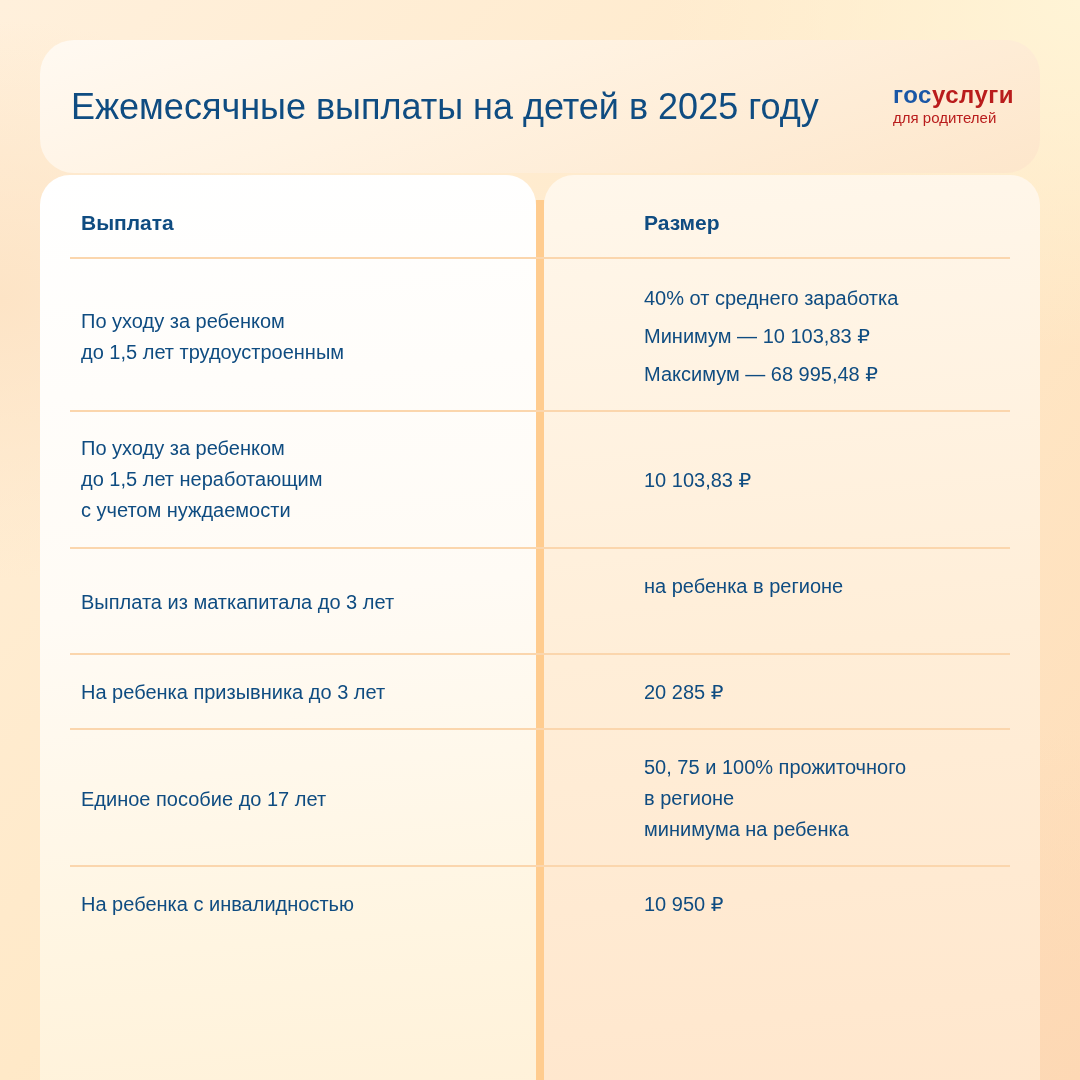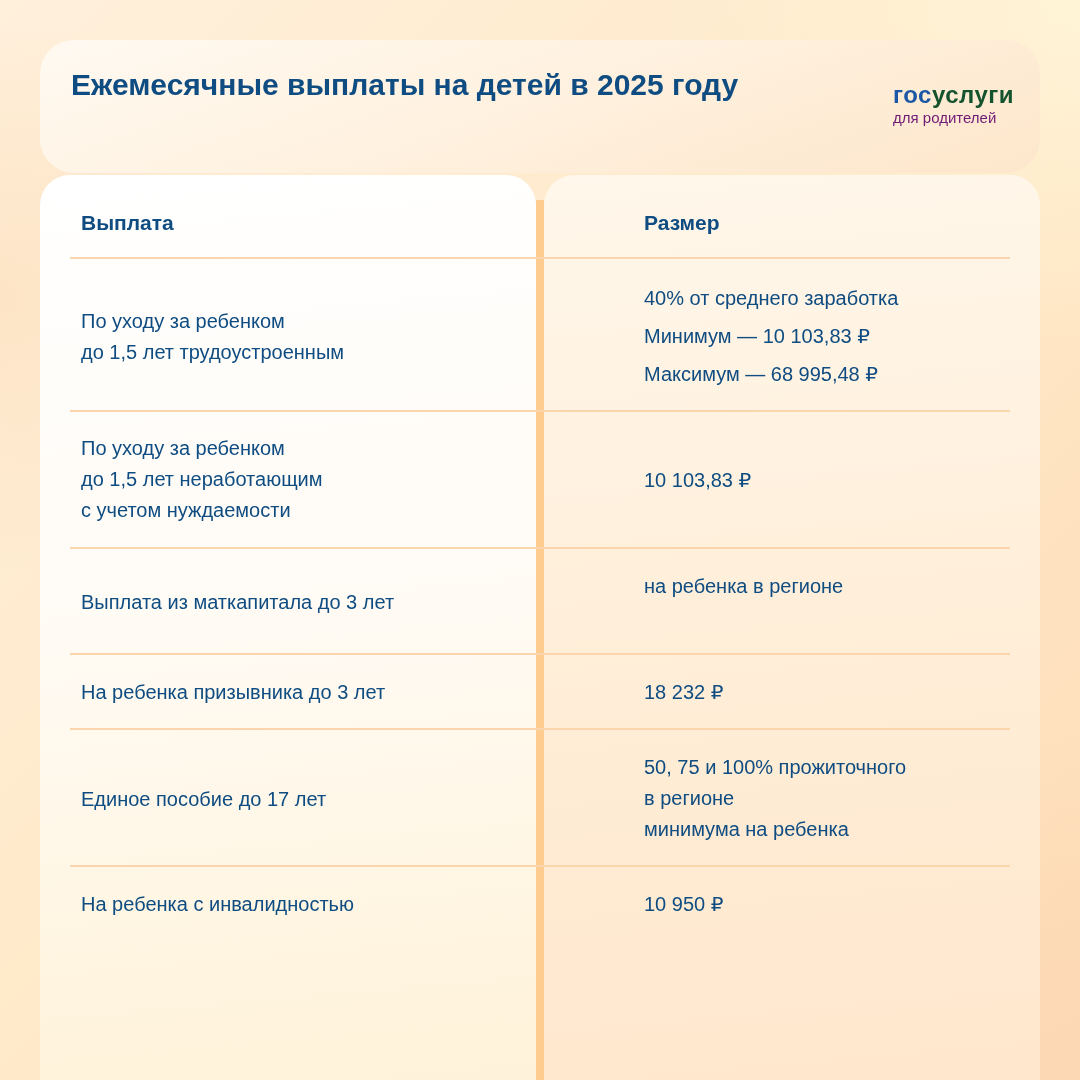--- a/index.html
+++ b/index.html
@@ -13,29 +13,29 @@
       linear-gradient(135deg, #fff0dc 0%, #ffe9c8 50%, #fedcb8 100%);
     color: #0f4c81;
   }
   .header-card {
     position: absolute; left: 40px; top: 40px; width: 1000px; height: 133px;
     border-radius: 34px;
     background: linear-gradient(160deg, #fffaf3 0%, #fff3e3 40%, #fde6cb 100%);
     opacity: 0.95;
   }
   .title {
-    position: absolute; left: 71px; top: 68px;
-    font-size: 30px; font-weight: bold; color: #0f4c81; letter-spacing: 0px;
+    position: absolute; left: 71px; top: 86px;
+    font-size: 36px; font-weight: normal; color: #0f4c81; letter-spacing: 0px;
     white-space: nowrap;
   }
   .logo { position: absolute; left: 893px; top: 83px; width: 125px; }
   .logo-main { font-size: 24px; font-weight: bold; line-height: 24px; letter-spacing: 0.5px; white-space: nowrap; }
   .logo-gos { color: #0d4cd3; color: #1a57a6; }
-  .logo-usl { color: #14532d; }
-  .logo-sub { font-size: 15px; color: #701a75; margin-top: 2px; white-space: nowrap; }
+  .logo-usl { color: #b91c1c; }
+  .logo-sub { font-size: 15px; color: #b91c1c; margin-top: 2px; white-space: nowrap; }
 
   .col-card {
     position: absolute; top: 175px; height: 940px; border-radius: 30px;
   }
   .col-left {
     left: 40px; width: 496px;
     background: linear-gradient(175deg, #ffffff 0%, #fffbf5 45%, #fff5e1 80%, #fff1d8 100%);
   }
   .col-right {
     left: 544px; width: 496px;
@@ -106,21 +106,21 @@
 <div class="cell right" style="top:571px;">
   <div>на ребенка в регионе</div>
 </div>
 
 <div class="divider" style="top:653px;"></div>
 
 <div class="cell left" style="top:677px;">
   <div>На ребенка призывника до 3 лет</div>
 </div>
 <div class="cell right" style="top:677px;">
-  <div>18 232 ₽</div>
+  <div>20 285 ₽</div>
 </div>
 
 <div class="divider" style="top:728px;"></div>
 
 <div class="cell left" style="top:784px;">
   <div>Единое пособие до 17 лет</div>
 </div>
 <div class="cell right" style="top:752px;">
   <div>50, 75 и 100% прожиточного</div>
   <div>в регионе</div>

